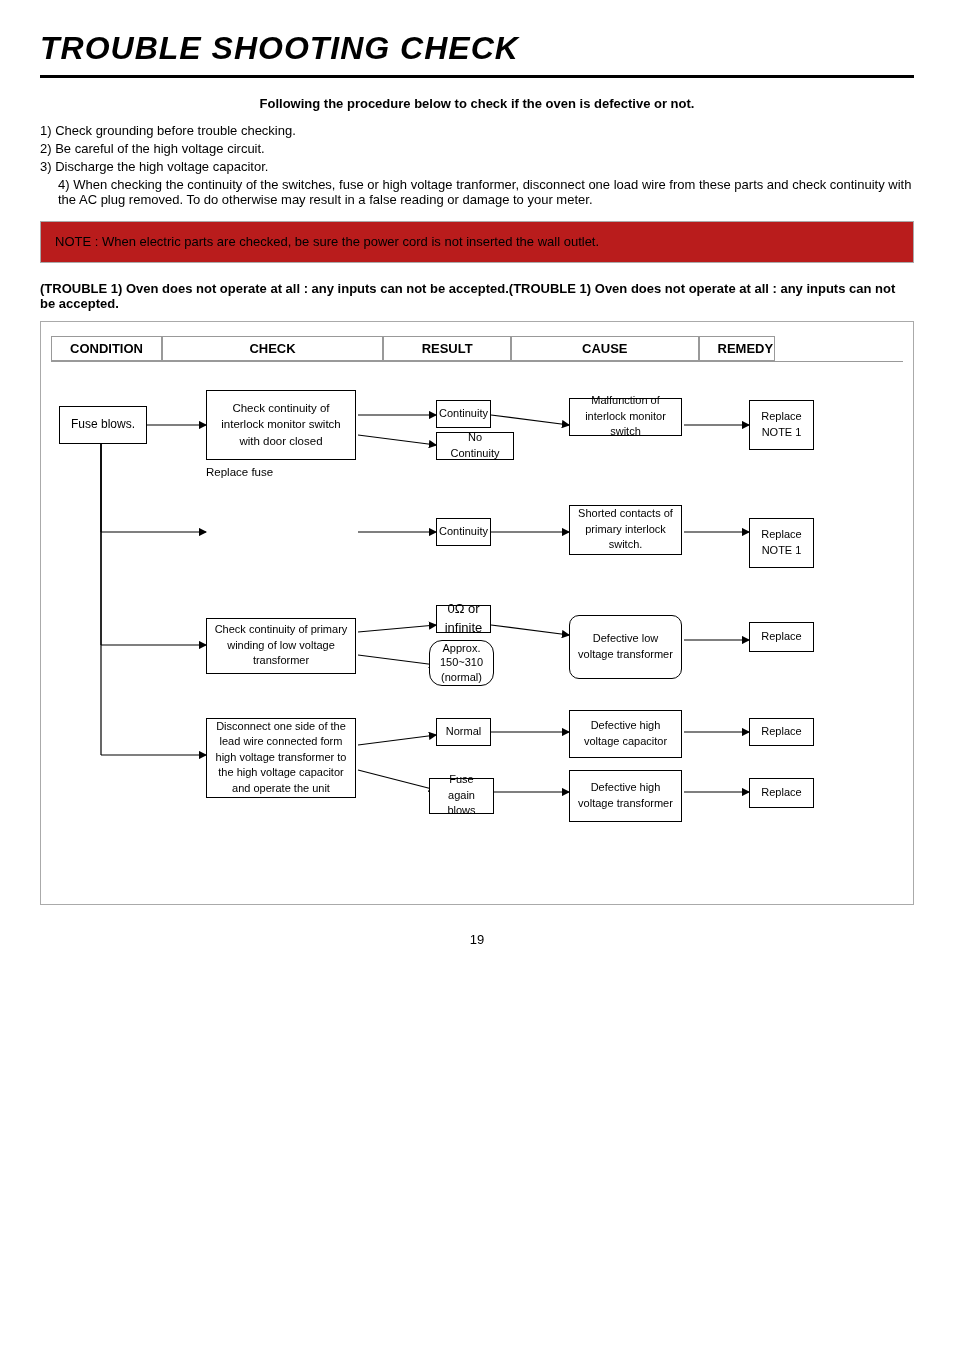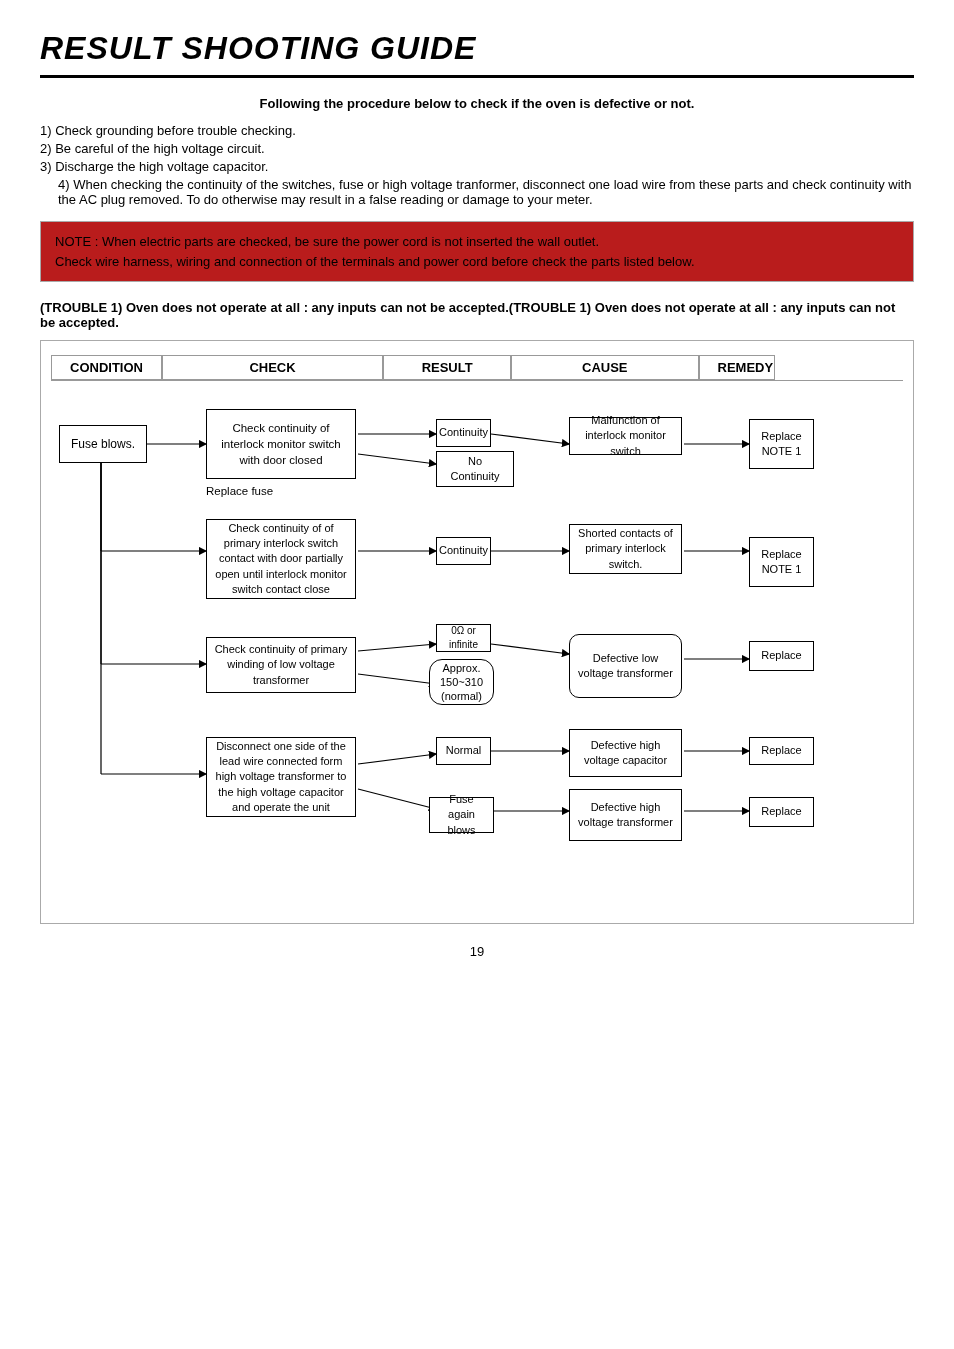--- a/index.html
+++ b/index.html
@@ -106,41 +106,40 @@
     
     .arrows-svg {
       position: absolute;
       top: 0; left: 0;
       width: 100%;
       height: 100%;
       pointer-events: none;
     }
     .page-number {
       text-align: center;
-      margin-top: 20px;
+      margin-top: 27px;
       font-size: 13px;
     }
   </style>
 </head>
 <body>
 
-<h1>RESULT SHOOTING GUIDE</h1>
+<h1>TROUBLE SHOOTING CHECK</h1>
 
 <p class="intro-bold">Following the procedure below to check if the oven is defective or not.</p>
 
 <ul class="intro-list">
   <li>1) Check grounding before trouble checking.</li>
   <li>2) Be careful of the high voltage circuit.</li>
   <li>3) Discharge the high voltage capacitor.</li>
   <li class="indented">4) When checking the continuity of the switches, fuse or high voltage tranformer, disconnect one load wire from these parts and check continuity with the AC plug removed. To do otherwise may result in a false reading or damage to your meter.</li>
 </ul>
 
 <div class="note-box">
   <span>NOTE :  When electric parts are checked, be sure the power cord is not inserted the wall outlet.</span><br>
-  <span>Check wire harness, wiring and connection of the terminals and power cord before check the parts listed below.</span>
 </div>
 
 <p class="trouble-label">(TROUBLE 1) Oven does not operate at all : any inputs can not be accepted.<span class="paren">(TROUBLE 1)</span><span> Oven does not operate at all : any inputs can not be accepted.</span></p>
 
 <div class="diagram-container">
 
   <div class="diag-header">
     <div class="diag-header-cell col-condition">CONDITION</div>
     <div class="diag-header-cell col-check">CHECK</div>
     <div class="diag-header-cell col-result">RESULT</div>
@@ -205,37 +204,36 @@
     </svg>
 
     <div class="box" style="left:8px; top:36px; width:88px; height:38px; font-size:12px;">Fuse blows.</div>
 
     <div class="box" style="left:155px; top:20px; width:150px; height:70px; font-size:11.5px;">Check continuity of interlock monitor switch with door closed</div>
 
     <div style="position:absolute; left:155px; top:96px; font-size:11.5px;">Replace fuse</div>
 
     <div class="box" style="left:385px; top:30px; width:55px; height:28px; font-size:11px;">Continuity</div>
 
-    <div class="box" style="left:385px; top:62px; width:78px; height:36px; font-size:11px;">No Continuity</div>
+    <div class="box" style="left:385px; top:62px; width:78px; height:28px; font-size:11px;">No Continuity</div>
 
     <div class="box" style="left:518px; top:28px; width:113px; height:38px; font-size:11px;">Malfunction of interlock monitor switch</div>
 
     <div class="box" style="left:698px; top:30px; width:65px; height:50px; font-size:11px;">Replace NOTE 1</div>
 
-    <div class="box" style="left:155px; top:130px; width:150px; height:80px; font-size:11px;">Check continuity of of primary interlock switch contact with door partially open until interlock monitor switch contact close</div>
 
     <div class="box" style="left:385px; top:148px; width:55px; height:28px; font-size:11px;">Continuity</div>
 
     <div class="box" style="left:518px; top:135px; width:113px; height:50px; font-size:11px;">Shorted contacts of primary interlock switch.</div>
 
     <div class="box" style="left:698px; top:148px; width:65px; height:50px; font-size:11px;">Replace NOTE 1</div>
 
     <div class="box" style="left:155px; top:248px; width:150px; height:56px; font-size:11px;">Check continuity of primary winding of low voltage transformer</div>
 
-    <div class="box" style="left:385px; top:235px; width:55px; height:28px; font-size:10px;">0Ω or infinite</div>
+    <div class="box" style="left:385px; top:235px; width:55px; height:28px; font-size:13px;">0Ω or infinite</div>
 
     <div class="box" style="left:378px; top:270px; width:65px; height:46px; font-size:11px; line-height:1.3;border-radius:13px;">Approx. 150~310 (normal)</div>
 
     <div class="box" style="left:518px; top:245px; width:113px; height:64px; font-size:11px;border-radius:10px;">Defective low voltage transformer</div>
 
     <div class="box" style="left:698px; top:252px; width:65px; height:30px; font-size:11px;">Replace</div>
 
     <div class="box" style="left:155px; top:348px; width:150px; height:80px; font-size:11px;">Disconnect one side of the lead wire connected form high voltage transformer to the high voltage capacitor and operate the unit</div>
 
     <div class="box" style="left:385px; top:348px; width:55px; height:28px; font-size:11px;">Normal</div>

